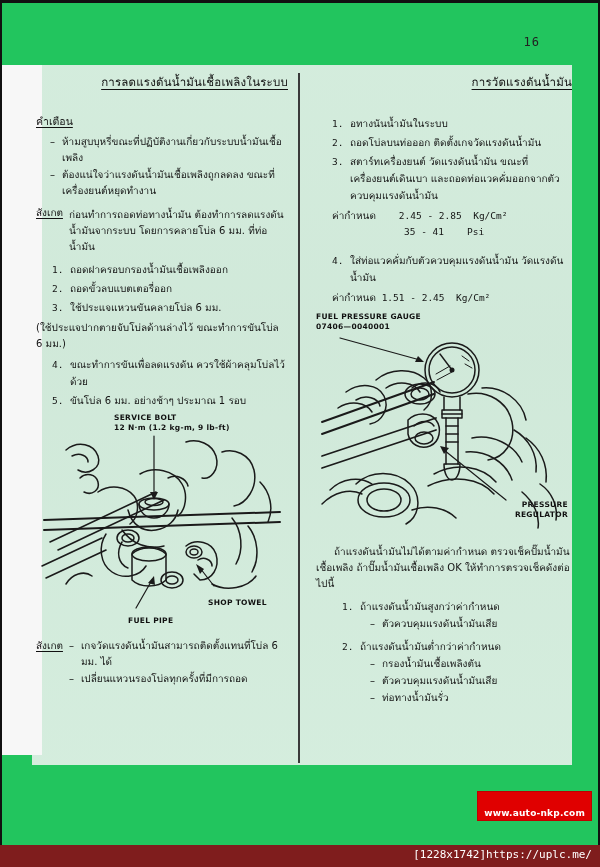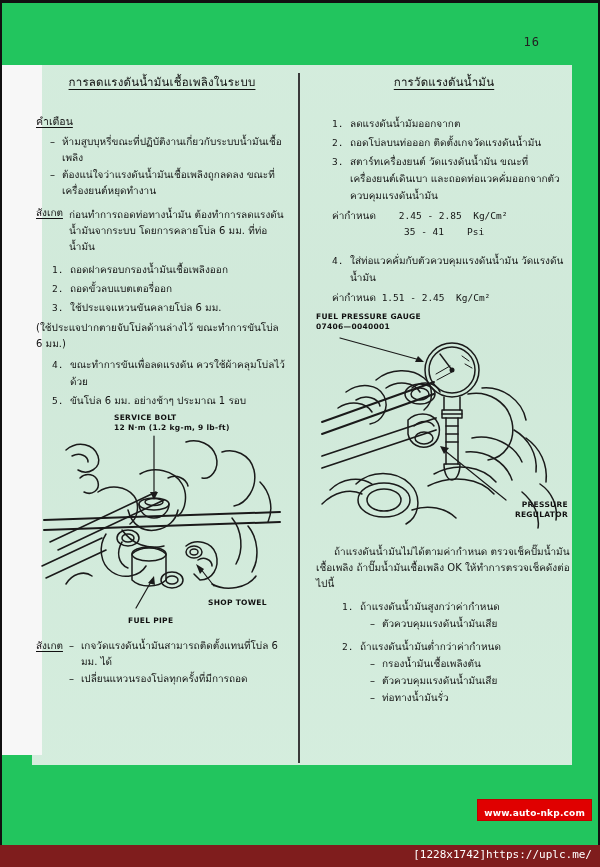--- a/index.html
+++ b/index.html
@@ -37,21 +37,21 @@
   }
   .divider{
     position:absolute;left:296px;top:70px;width:2px;height:690px;
     background:#3a3a3a;
   }
   .col{position:absolute;top:70px;}
   .col-left{left:34px;width:252px;}
   .col-right{left:314px;width:256px;}
 
   .head{
-    text-align:center;font-size:11.5px;color:#111;
+    text-align:right;font-size:11.5px;color:#111;
     text-decoration:underline;text-underline-offset:3px;
     font-family:"DejaVu Sans",sans-serif;
     margin-bottom:14px;letter-spacing:.2px;
   }
   .sub{
     display:inline-block;font-size:10.5px;color:#111;
     text-decoration:underline;text-underline-offset:2px;
     margin:8px 0 4px 0;
   }
   .para{font-size:10px;line-height:16px;color:#141414;margin:2px 0 6px 0;}
@@ -104,21 +104,21 @@
     font-size:10px;color:#111;text-decoration:underline;
     text-underline-offset:2px;white-space:nowrap;padding-top:0px;
   }
   .note-block .body{flex:1;}
 
   
   .wm{
     position:absolute;right:6px;bottom:24px;
     background:#e00000;color:#ffffff;
     font-family:"DejaVu Sans",sans-serif;font-weight:bold;
-    font-size:9px;padding:8px 6px 2px 6px;letter-spacing:.2px;
+    font-size:9px;padding:16px 6px 2px 6px;letter-spacing:.2px;
     border:1px solid #c00000;
   }
   .blackbar{
     position:absolute;left:0;bottom:0;width:600px;height:22px;
     background:#7f1d1d;
   }
   .blackbar span{
     position:absolute;right:8px;top:3px;color:#ffffff;
     font-family:"DejaVu Sans Mono","Liberation Mono",monospace;
     font-size:11px;letter-spacing:0px;
@@ -242,21 +242,21 @@
         </ul>
       </div>
     </div>
   </div>
 
   <div class="col col-right">
 
     <div class="head th">การวัดแรงดันน้ำมัน</div>
 
     <ol class="num th" style="margin-top:24px;">
-      <li>ลดแรงดันน้ำมัมออกจากต</li>
+      <li>อทางนันน้ำมันในระบบ</li>
       <li>ถอดโบ่ลบนท่อออก ติดตั้งเกจวัดแรงดันน้ำมัน</li>
       <li>สตาร์ทเครื่องยนต์ วัดแรงดันน้ำมัน ขณะที่เครื่องยนต์เดินเบา และถอดท่อแวคคั่มออกจากตัวควบคุมแรงดันน้ำมัน</li>
     </ol>
 
     <div class="spec-row"><span class="lbl th">ค่ากำหนด</span>    <span>2.45 - 2.85</span>  <span>Kg/Cm²</span></div>
     <div class="spec-row" style="margin-left:88px;"><span>35 - 41</span>    <span>Psi</span></div>
 
     <ol class="num th" style="counter-reset:n 3;margin-top:12px;">
       <li>ใส่ท่อแวคคั่มกับตัวควบคุมแรงดันน้ำมัน วัดแรงดันน้ำมัน</li>
     </ol>

